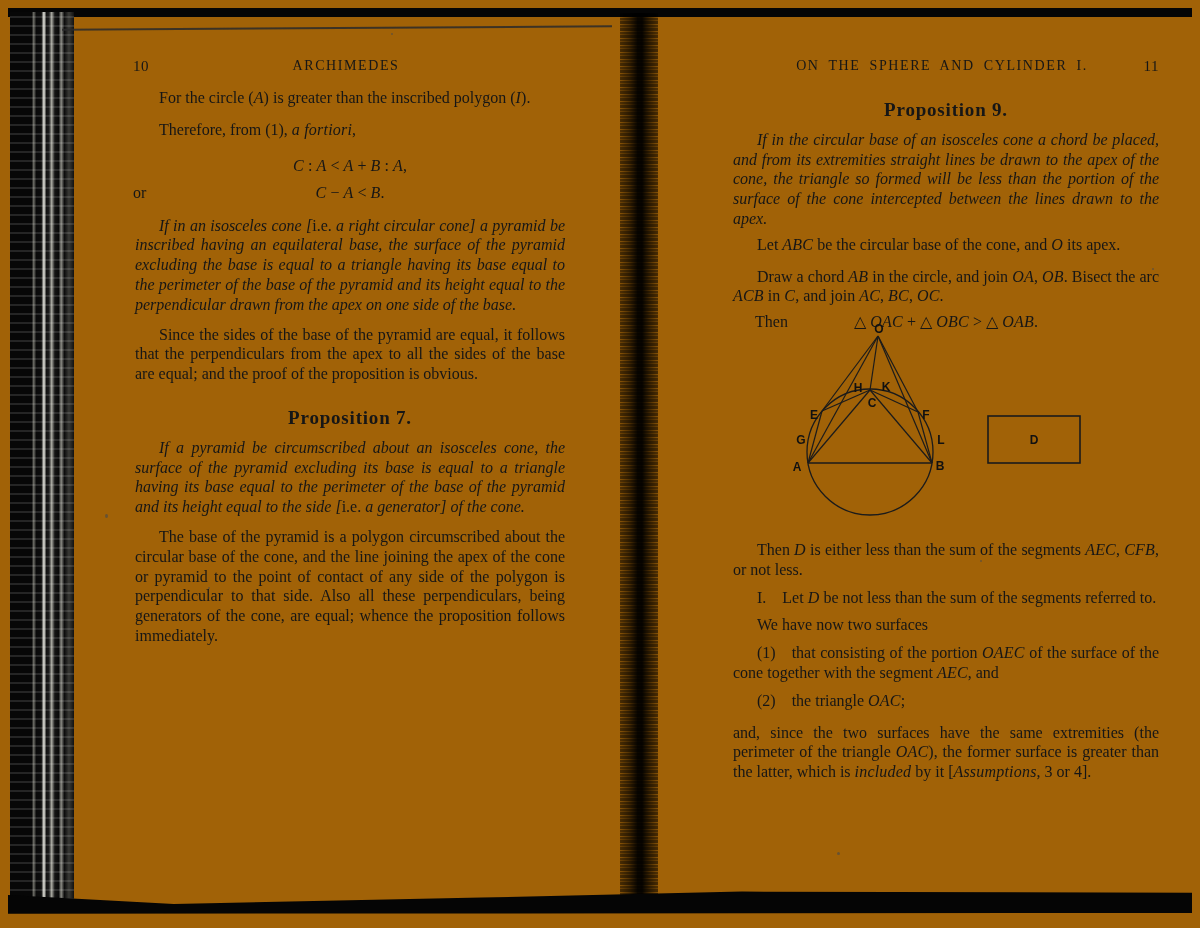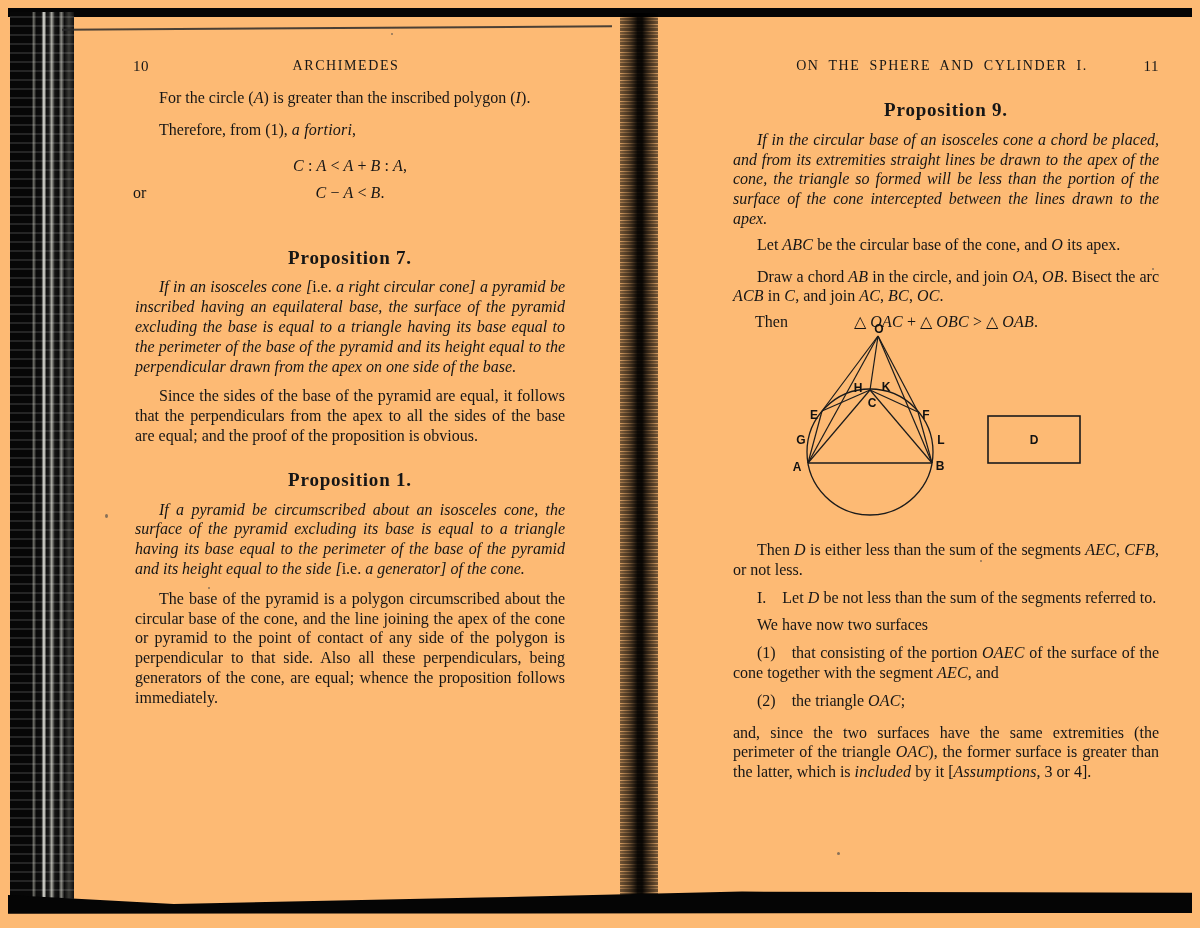--- a/index.html
+++ b/index.html
@@ -1,17 +1,17 @@
 <!DOCTYPE html>
 <html><head>
 <meta charset="utf-8">
 <style>
   html,body{margin:0;padding:0;background:#ffffff;}
   .scan{
-    position:relative;width:1200px;height:928px;background:#fdba74;overflow:hidden;
+    position:relative;width:1200px;height:928px;background:#a16207;overflow:hidden;
     font-family:"Liberation Serif","DejaVu Serif",serif;color:#161616;
   }
   
   .top-bar{position:absolute;left:8px;top:8px;width:1184px;height:9px;background:#050505;}
   .left-spine{
     position:absolute;left:10px;top:12px;width:64px;height:895px;
     background:
       repeating-linear-gradient(0deg, rgba(255,255,255,0) 0 7px, rgba(255,255,255,.12) 7px 9px),
       linear-gradient(90deg,#070707 0%,#070707 34%,#6f6f68 37%,#0a0a0a 41%,#0d0d0d 49%,
         #e9e9e1 53%,#121212 57%,#1d1d1d 61%,#a9a9a1 65%,#141414 70%,
@@ -84,25 +84,24 @@
     <p class="ind mt4">Therefore, from (1), <i>a fortiori</i>,</p>
 
     <div class="eqrow mt12">
       <span><i>C</i> : <i>A</i> &lt; <i>A</i> + <i>B</i> : <i>A</i>,</span>
     </div>
     <div class="eqrow">
       <span class="side">or</span>
       <span><i>C</i> − <i>A</i> &lt; <i>B</i>.</span>
     </div>
 
-    <p class="prop-head mt42">Proposition 7.</p>
     <p class="enun ind mt10">If in an isosceles cone [<span class="rm">i.e.</span> a right circular cone] a pyramid be inscribed having an equilateral base, the surface of the pyramid excluding the base is equal to a triangle having its base equal to the perimeter of the base of the pyramid and its height equal to the perpendicular drawn from the apex on one side of the base.</p>
     <p class="ind mt10">Since the sides of the base of the pyramid are equal, it follows that the perpendiculars from the apex to all the sides of the base are equal; and the proof of the proposition is obvious.</p>
 
-    <p class="prop-head mt24">Proposition 1.</p>
+    <p class="prop-head mt24">Proposition 7.</p>
     <p class="enun ind mt10">If a pyramid be circumscribed about an isosceles cone, the surface of the pyramid excluding its base is equal to a triangle having its base equal to the perimeter of the base of the pyramid and its height equal to the side [<span class="rm">i.e.</span> a generator] of the cone.</p>
     <p class="ind mt10">The base of the pyramid is a polygon circumscribed about the circular base of the cone, and the line joining the apex of the cone or pyramid to the point of contact of any side of the polygon is perpendicular to that side.  Also all these perpendiculars, being generators of the cone, are equal; whence the proposition follows immediately.</p>
   </div>
 
   <div class="col col-right-top">
     <div class="header-row">
       <span class="runhead">ON THE SPHERE AND CYLINDER I.</span>
       <span class="pgnum rgt">11</span>
     </div>
 

